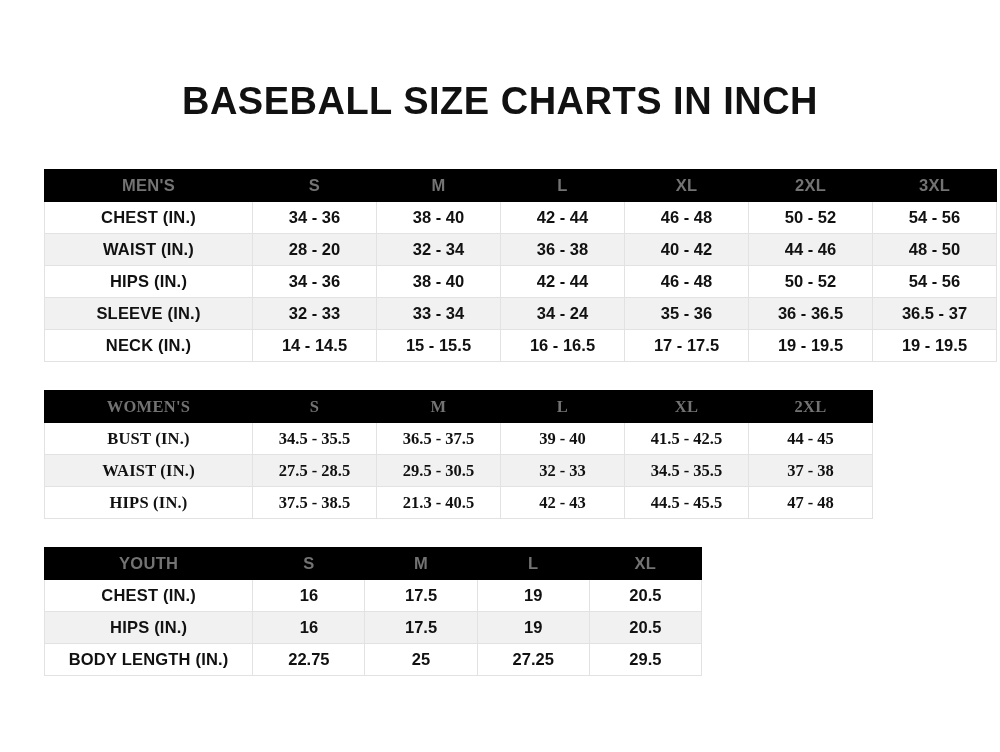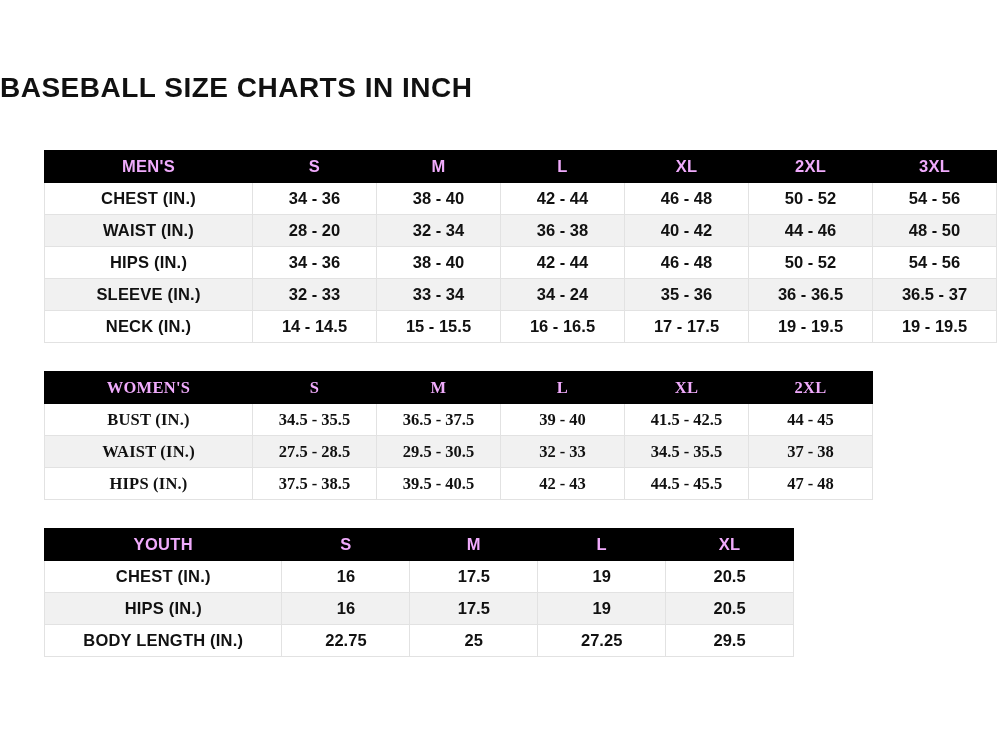--- a/index.html
+++ b/index.html
@@ -14,25 +14,26 @@
     color: #111111;
     overflow: hidden;
   }
   .page {
     position: relative;
     width: 1000px;
     height: 752px;
     background: #ffffff;
   }
   .title {
-    font-size: 28px;
+    text-align: center;
+    font-size: 38px;
     font-weight: bold;
     letter-spacing: 0.5px;
     color: #111111;
-    margin: 0;
+    margin: 8px;
     padding-top: 72px;
     font-family: "Liberation Sans", sans-serif;
   }
 
   .tables {
     margin-top: 46px;
     padding-left: 44px;
   }
 
   table {
@@ -48,21 +49,21 @@
     height: 31px;
     line-height: 31px;
     padding: 0 4px;
     border: 1px solid #e2e2e2;
     white-space: nowrap;
     font-weight: bold;
   }
 
   thead td, thead th {
     background: #000000;
-    color: #f0abfc;
+    color: #737373;
     border: 1px solid #000000;
     font-size: 16.5px;
     letter-spacing: 0.3px;
   }
 
   tbody tr:nth-child(even) td {
     background: #f1f1f1;
   }
   tbody tr:nth-child(odd) td {
     background: #ffffff;
@@ -70,21 +71,21 @@
 
   
   .tbl-men { width: 906px; }
   .tbl-men col.c0 { width: 208px; }
   .tbl-men col.cx { width: 124px; }
 
   .tbl-women { width: 782px; font-family: Liberation Serif, serif; }
   .tbl-women col.c0 { width: 208px; }
   .tbl-women col.cx { width: 124px; }
 
-  .tbl-youth { width: 750px; padding-left: 40px; }
+  .tbl-youth { width: 658px; padding-left: 40px; }
   .tbl-youth col.c0 { width: 208px; }
   .tbl-youth col.cx { width: 112px; }
 
   .spacer-1 { height: 28px; }
   .spacer-2 { height: 28px; }
 
   .label-cell { letter-spacing: 0.2px; }
 </style>
 </head>
 <body>
@@ -199,21 +200,21 @@
           <td class="label-cell">WAIST (IN.)</td>
           <td>27.5 - 28.5</td>
           <td>29.5 - 30.5</td>
           <td>32 - 33</td>
           <td>34.5 - 35.5</td>
           <td>37 - 38</td>
         </tr>
         <tr>
           <td class="label-cell">HIPS (IN.)</td>
           <td>37.5 - 38.5</td>
-          <td>39.5 - 40.5</td>
+          <td>21.3 - 40.5</td>
           <td>42 - 43</td>
           <td>44.5 - 45.5</td>
           <td>47 - 48</td>
         </tr>
       </tbody>
     </table>
 
     <div class="spacer-2"></div>
 
     <table class="tbl-youth">

